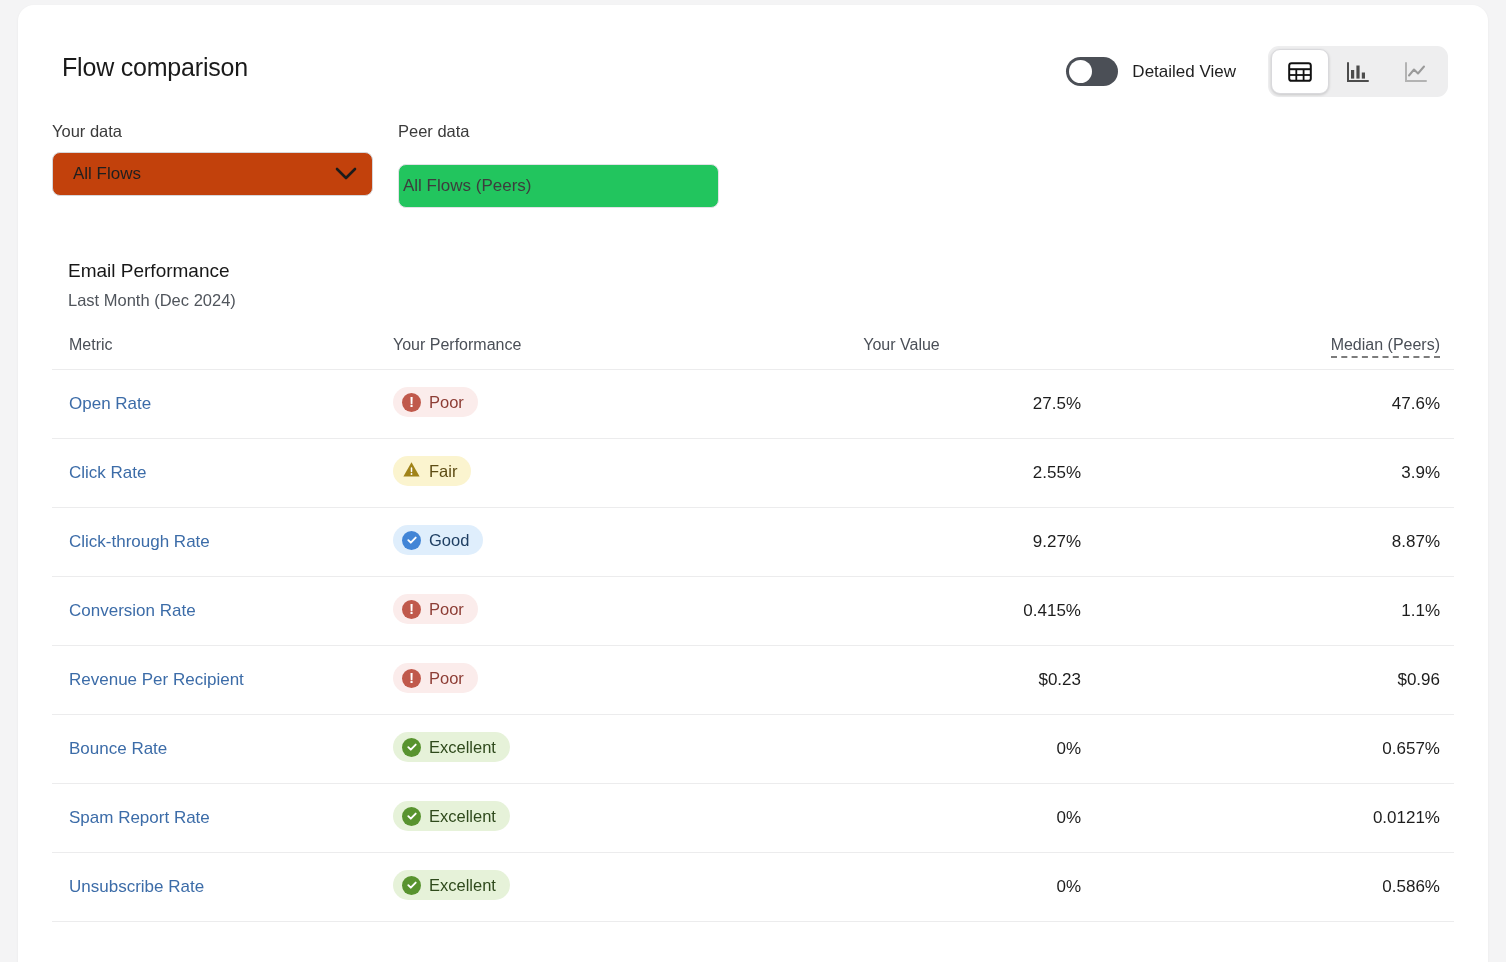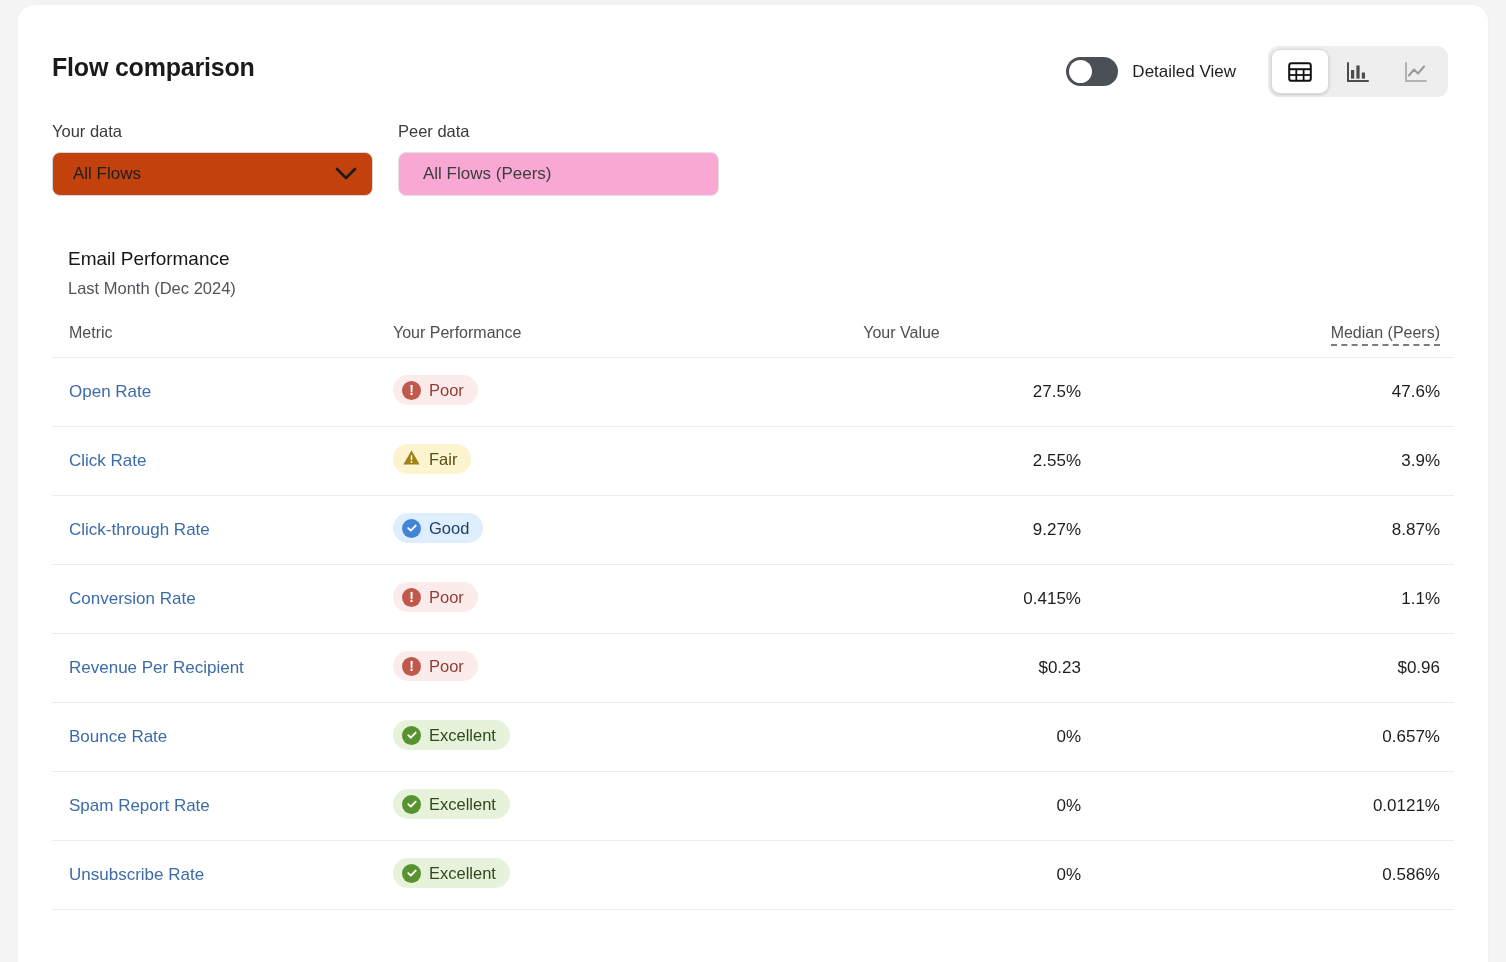--- a/index.html
+++ b/index.html
@@ -24,24 +24,24 @@
   }
 
   
   .card-header {
     position: relative;
     height: 100px;
     padding: 0 34px 0 34px;
   }
   .page-title {
     position: absolute;
-    left: 34px;
+    left: 44px;
     top: 48px;
     font-size: 25px;
-    font-weight: bold;
+    font-weight: normal;
     color: #1a1a1a;
     letter-spacing: -0.2px;
   }
   .header-controls {
     position: absolute;
     right: 40px;
     top: 41px;
     display: flex;
     align-items: center;
     gap: 32px;
@@ -130,24 +130,25 @@
     flex: 1;
     font-size: 17px;
     color: #1f1f1f;
   }
   .select-box .chev { display: flex; align-items: center; }
   .readonly-box {
     width: 321px;
     height: 44px;
     border: 1px solid #e2e2e6;
     border-radius: 8px;
-    background: #f9a8d4;
-    display: flex;
-    align-items: center;
-    padding: 0 24px;
+    background: #22c55e;
+    display: flex;
+    align-items: center;
+    padding: 0 4px;
+    margin-top: 12px;
   }
   .readonly-box .value {
     font-size: 17px;
     color: #3d3d3d;
   }
 
   
   .section {
     margin: 0 34px;
     padding-left: 16px;

